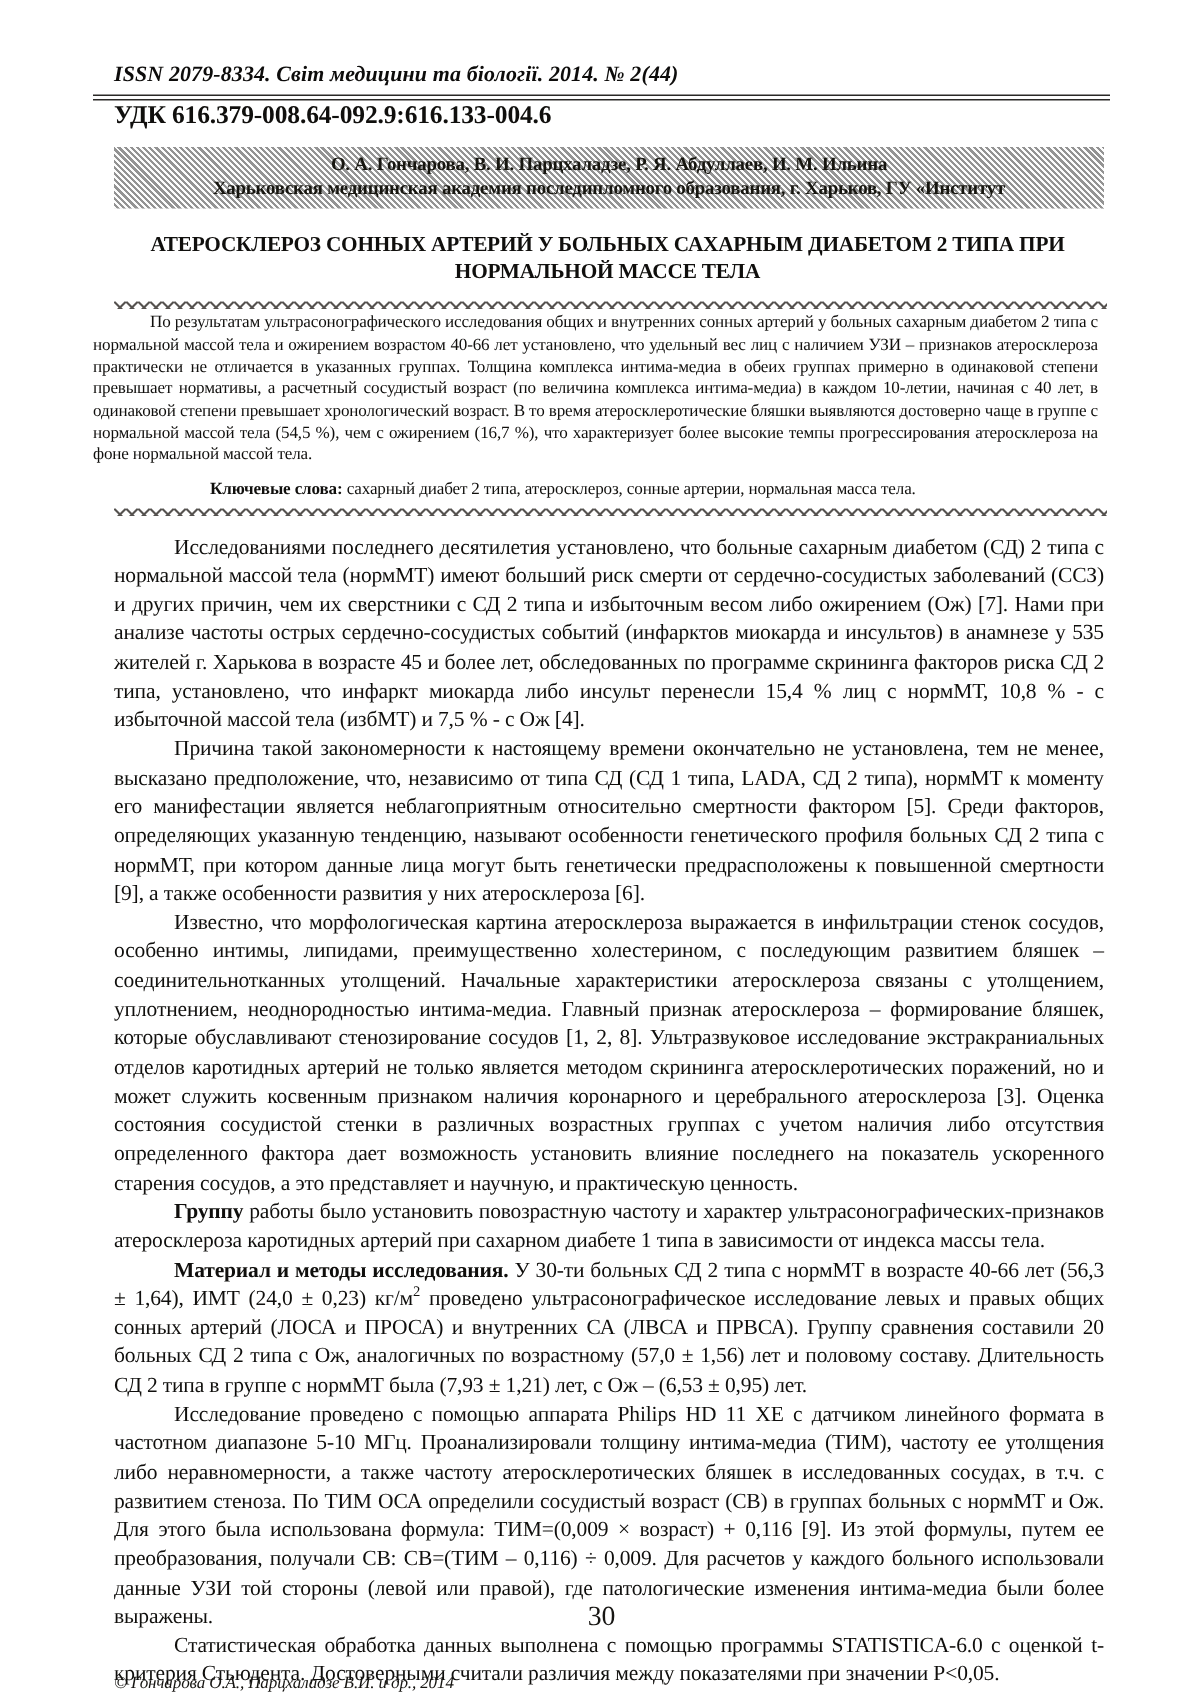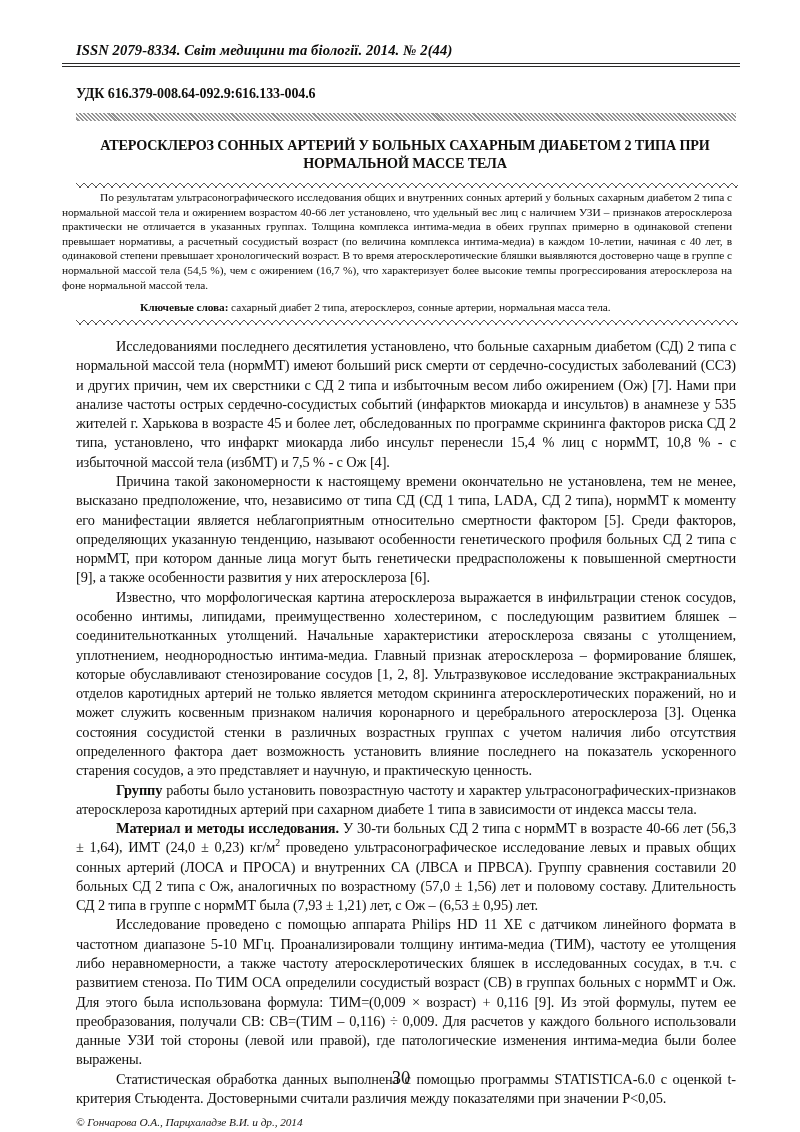--- a/index.html
+++ b/index.html
@@ -37,24 +37,23 @@
   .runhead-rule {
     margin-top: 3px;
     border-top: 1.6px solid #2a2927;
     border-bottom: 1.1px solid #2a2927;
     height: 2px;
     box-sizing: content-box;
   }
 
   
   .udc {
-    margin-top: 19px;
     padding-left: 14px;
     font-weight: bold;
-    font-size: 14px;
+    font-size: 17px;
     letter-spacing: -0.1px;
   }
 
   
   .authorblock {
     margin-top: 11px;
     margin-left: 14px;
     margin-right: 4px;
     padding: 3px 10px 5px 10px;
     text-align: center;
@@ -174,20 +173,22 @@
 <body>
 
 <div class="page">
 
   <div class="runhead">ISSN 2079-8334. Світ медицини та біології. 2014. № 2(44)</div>
   <div class="runhead-rule"></div>
 
   <div class="udc">УДК 616.379-008.64-092.9:616.133-004.6</div>
 
   <div class="authorblock">
+    <span class="ln">О. А. Гончарова, В. И. Парцхаладзе, Р. Я. Абдуллаев, И. М. Ильина</span>
+    <span class="ln">Харьковская медицинская академия последипломного образования, г. Харьков, ГУ «Институт</span>
   </div>
 
   <div class="title">
     <span class="ln">АТЕРОСКЛЕРОЗ СОННЫХ АРТЕРИЙ У БОЛЬНЫХ САХАРНЫМ ДИАБЕТОМ 2 ТИПА ПРИ</span>
     <span class="ln">НОРМАЛЬНОЙ МАССЕ ТЕЛА</span>
   </div>
 
   <div class="wave"></div>
 
   <div class="abstract">По результатам ультрасонографического исследования общих и внутренних сонных артерий у больных сахарным диабетом 2 типа с нормальной массой тела и ожирением возрастом 40-66 лет установлено, что удельный вес лиц с наличием УЗИ – признаков атеросклероза практически не отличается в указанных группах. Толщина комплекса интима-медиа в обеих группах примерно в одинаковой степени превышает нормативы, а расчетный сосудистый возраст (по величина комплекса интима-медиа) в каждом 10-летии, начиная с 40 лет, в одинаковой степени превышает хронологический возраст. В то время атеросклеротические бляшки выявляются достоверно чаще в группе с нормальной массой тела (54,5 %), чем с ожирением (16,7 %), что характеризует более высокие темпы прогрессирования атеросклероза на фоне нормальной массой тела.</div>

